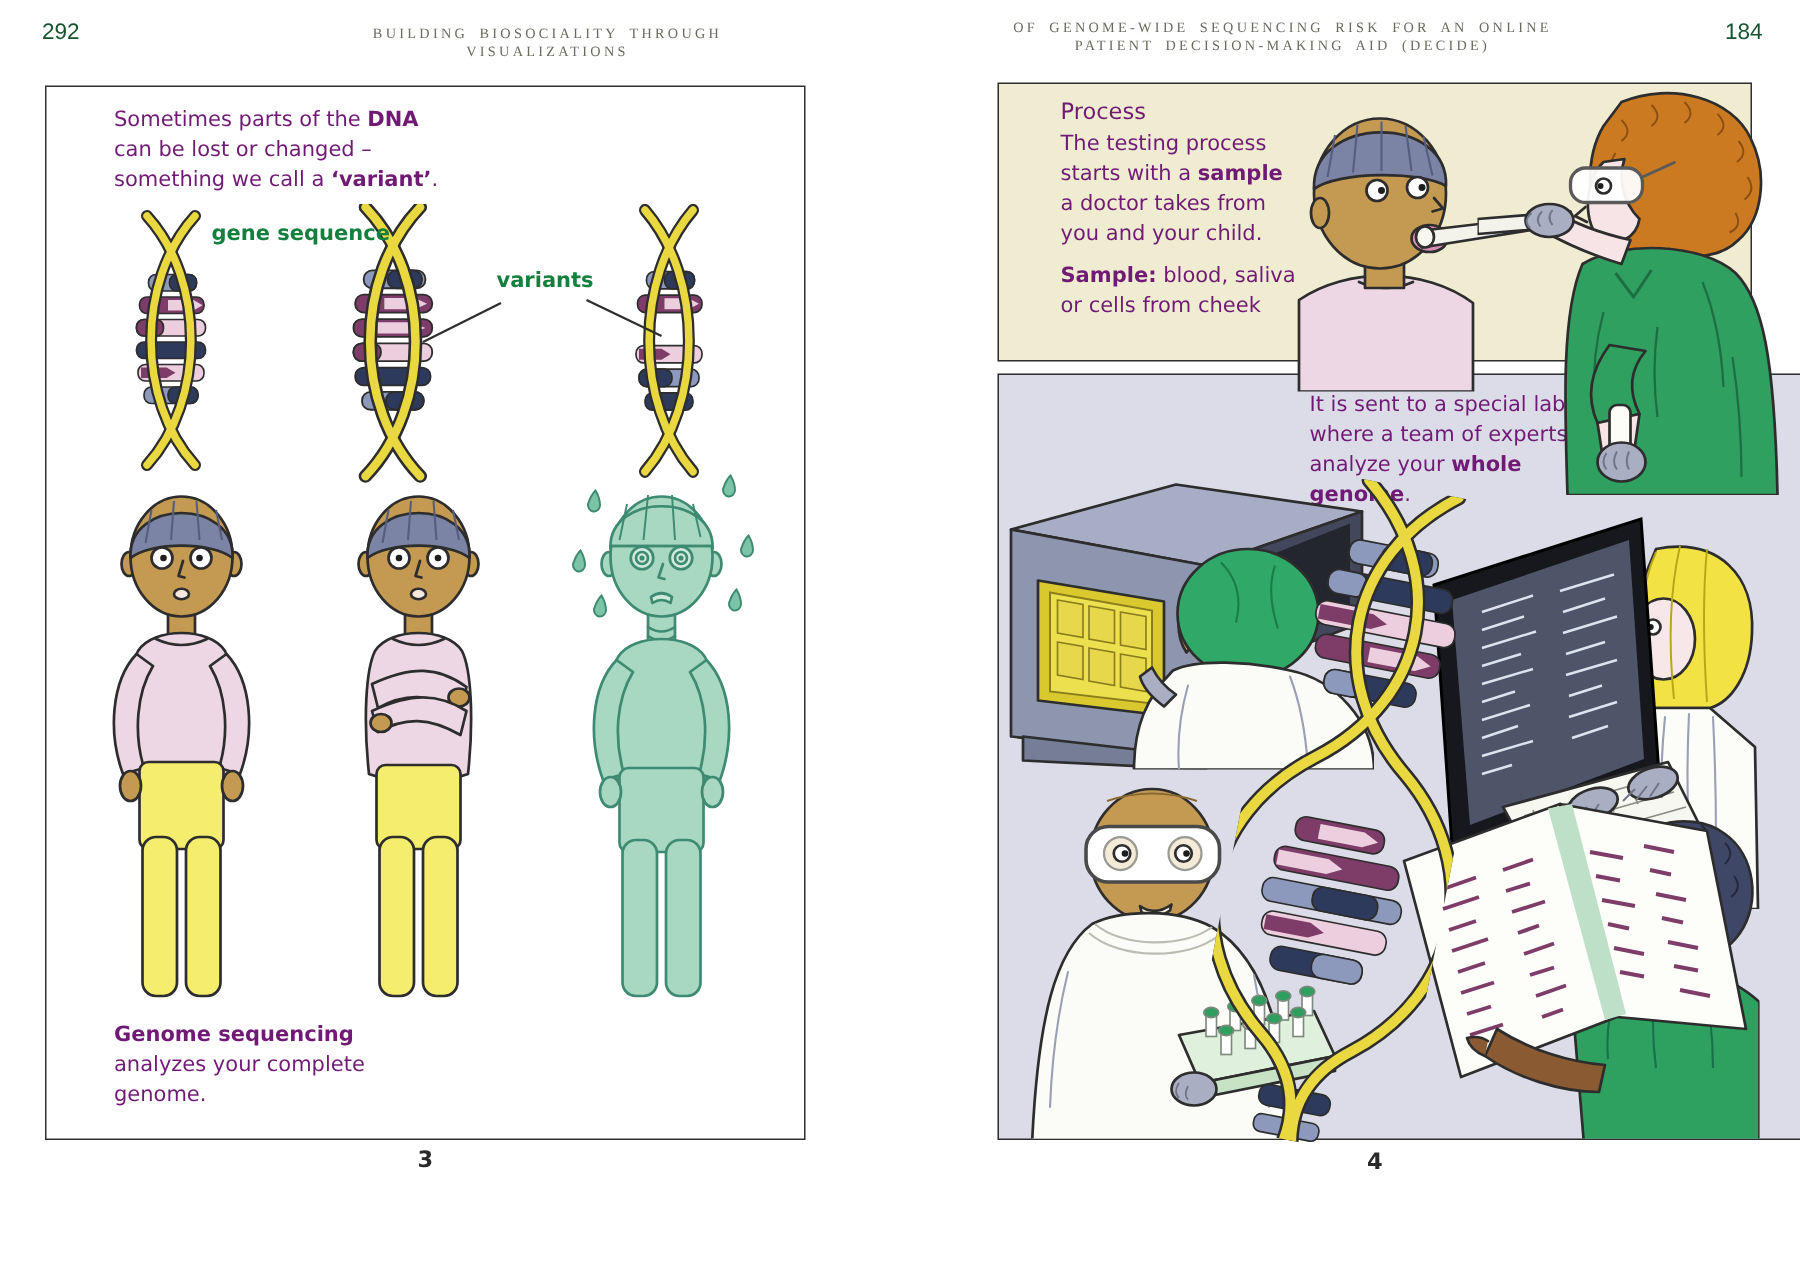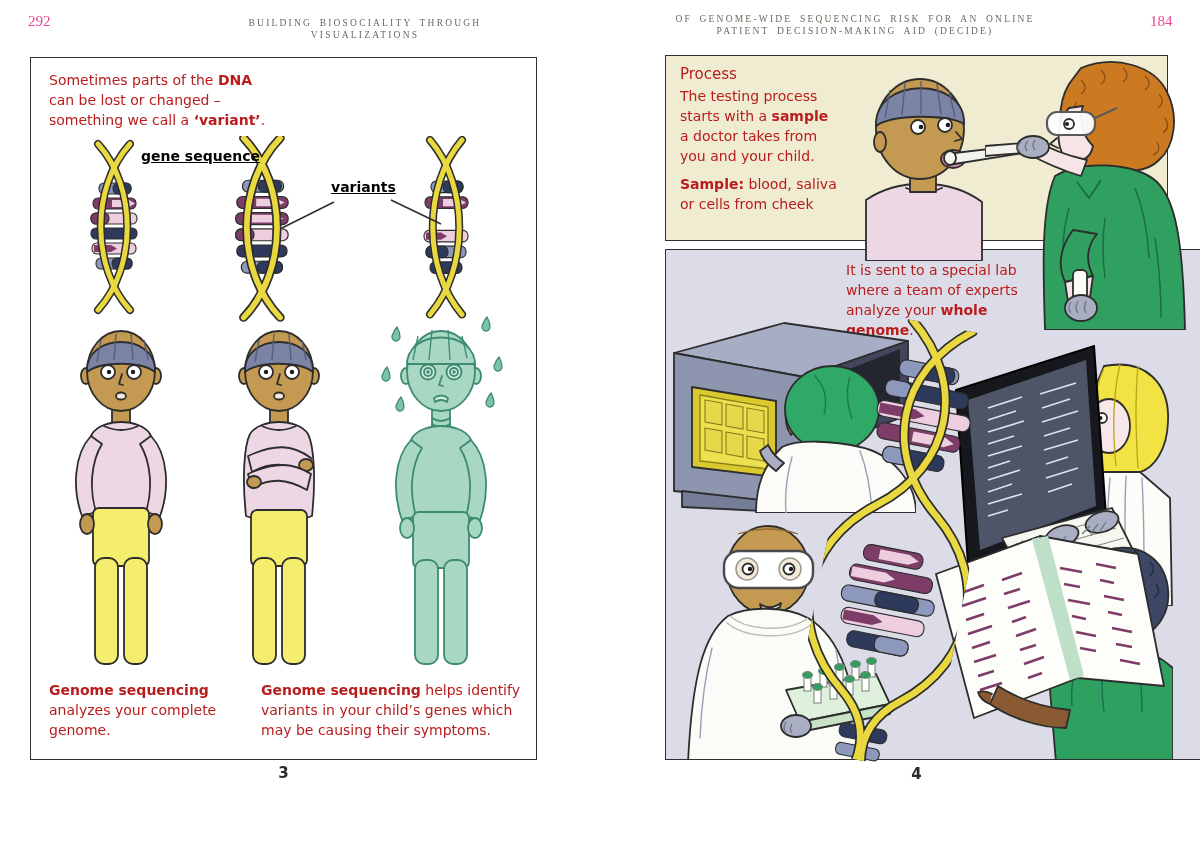--- a/index.html
+++ b/index.html
@@ -1,27 +1,27 @@
 <!DOCTYPE html>
 <html><head>
 <meta charset="utf-8">
 <style>
   html,body{margin:0;padding:0;background:#fff;}
   #spread{position:relative;width:1200px;height:847px;background:#ffffff;overflow:hidden;
           font-family:"DejaVu Sans",sans-serif;color:#1f1f1f;}
-  .folio{position:absolute;font-family:Liberation Serif, serif;font-size:15px;color:#ec4899;}
+  .folio{position:absolute;font-family:Liberation Sans, sans-serif;font-size:15px;color:#14532d;}
   .runhead{position:absolute;font-family:"Liberation Serif",serif;font-size:9.5px;letter-spacing:2.2px;
            word-spacing:3px;color:#6a6a5f;text-align:center;line-height:12px;}
   .panel{position:absolute;border:1.6px solid #2f2f2f;box-sizing:border-box;}
   #left-panel{left:30px;top:57px;width:507px;height:703px;background:#fff;}
   #process-panel{left:665px;top:55px;width:503px;height:186px;background:#efecd2;}
   #lab-panel{left:665px;top:249px;width:584px;height:511px;background:#dcdce8;overflow:hidden;padding-left:24px;}
-  .caption{position:absolute;font-size:14px;line-height:20px;white-space:pre-line;color:#b91c1c;}
+  .caption{position:absolute;font-size:14px;line-height:20px;white-space:pre-line;color:#701a75;margin-left:27px;}
   .caption b{font-weight:700;}
-  .comic-label{position:absolute;font-size:14px;font-weight:700;color:#000000;text-decoration:underline;}
+  .comic-label{position:absolute;font-size:14px;font-weight:700;color:#15803d;}
   .pagenum{position:absolute;font-size:15px;font-weight:700;color:#2a2a2a;text-align:center;}
   .ill{position:absolute;}
   
   .s{stroke:#2d2d2d;stroke-width:1.8;stroke-linejoin:round;stroke-linecap:round;}
   .nf{fill:none;}
   .bar{stroke:#2d2d2d;stroke-width:1.1;}
   .strandU{fill:none;stroke:#2d2d2d;stroke-width:8;stroke-linecap:round;}
   .strandY{fill:none;stroke:#e9d83f;stroke-width:5;stroke-linecap:round;}
   .strandU2{fill:none;stroke:#2d2d2d;stroke-width:10;stroke-linecap:round;}
   .strandY2{fill:none;stroke:#e9d83f;stroke-width:6.6;stroke-linecap:round;}
@@ -190,23 +190,20 @@
         <rect x="49" y="246" width="23" height="104" rx="9" class="tl" fill="#a8d7c2"></rect>
         <rect x="78" y="246" width="23" height="104" rx="9" class="tl" fill="#a8d7c2"></rect>
         <ellipse cx="41" cy="214" rx="7" ry="10" class="tl" fill="#a8d7c2"></ellipse>
         <ellipse cx="109" cy="214" rx="7" ry="10" class="tl" fill="#a8d7c2"></ellipse>
       </g>
     </svg>
 
     <div class="caption" style="left:18px;top:622px;width:212px;"><b>Genome sequencing</b><span>
 analyzes your complete
 genome.</span></div>
-    <div class="caption" style="left:230px;top:622px;width:280px;"><b>Genome sequencing</b><span> helps identify
-variants in your child’s genes which
-may be causing their symptoms.</span></div>
   </div>
 
   <div class="pagenum" style="left:30px;top:764px;width:507px;">3</div>
 
   <div id="process-panel" class="panel">
     <div class="caption" style="left:14px;top:8px;width:195px;font-weight:400;font-size:15px;">Process</div>
     <div class="caption" style="left:14px;top:118px;width:195px;"><b>Sample:</b><span> blood, saliva
 or cells from cheek</span></div>
     <div class="caption" style="left:14px;top:30px;width:195px;"><span>The testing process
 starts with a </span><b>sample</b><span>

